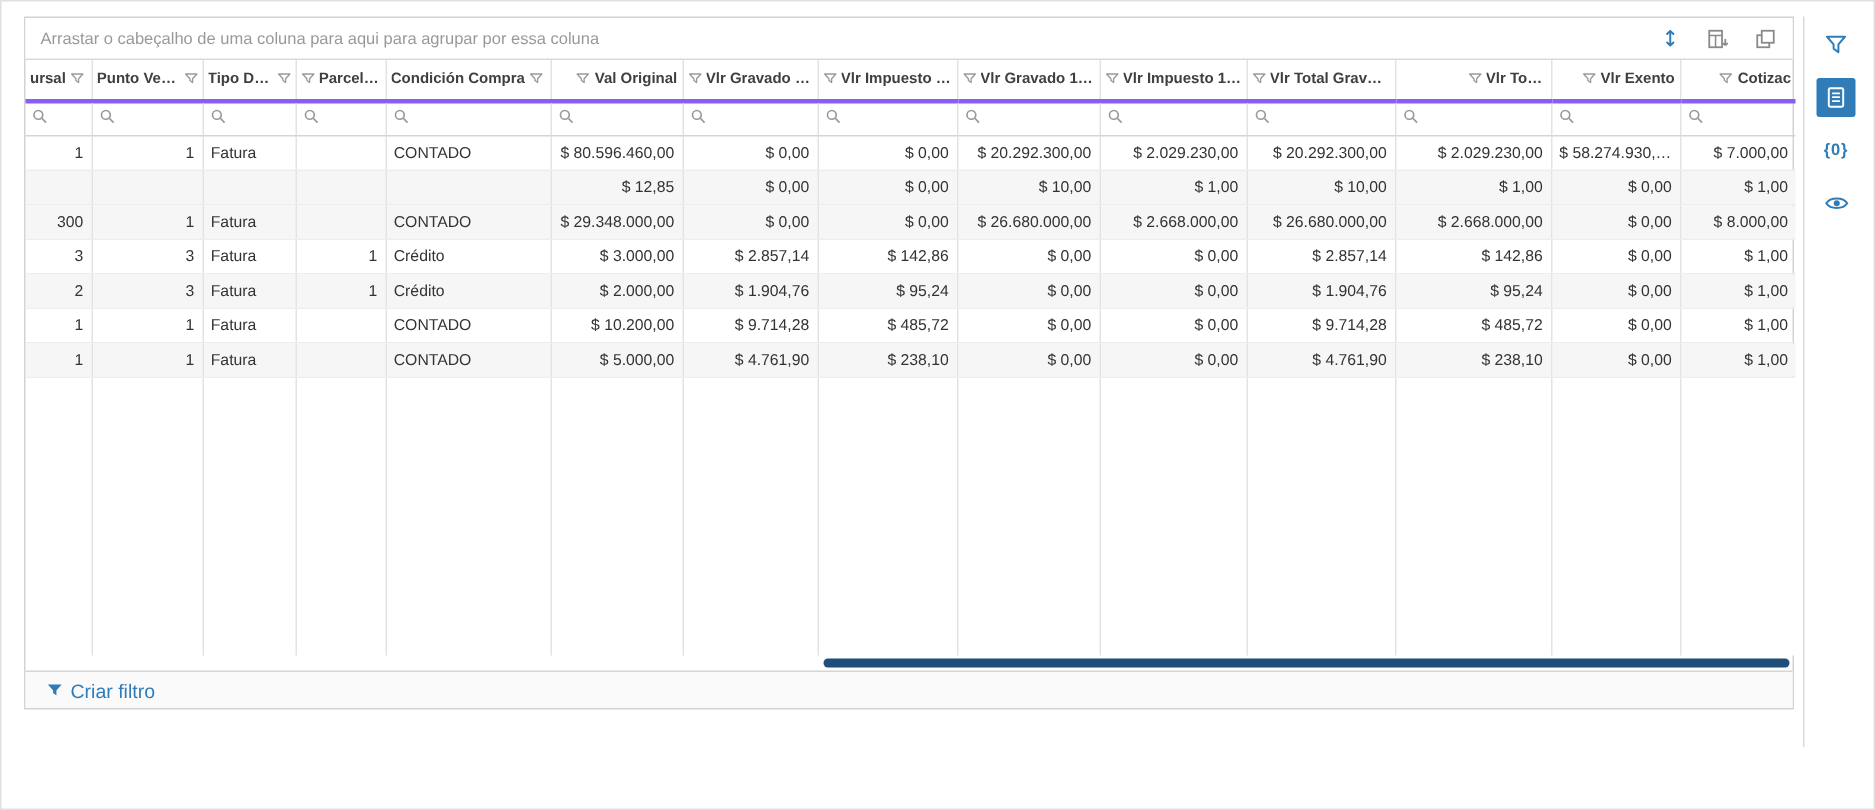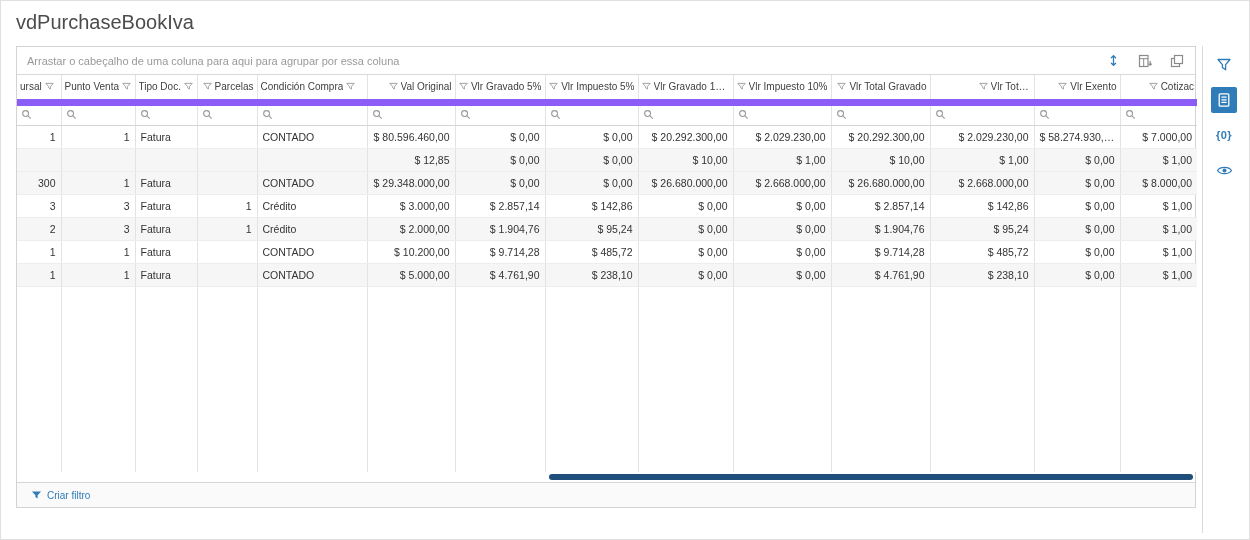--- a/index.html
+++ b/index.html
@@ -15,56 +15,55 @@
                  border-bottom:1px solid #d9d9d9; padding:0 8px 0 10px; background:#fff;gap:28px; }
   .group-text { font-size:11px; color:#999; }
   .gp-toolbar { display:flex; gap:12px; align-items:center; }
   .gp-btn { width:20px; height:20px; display:flex; align-items:center; justify-content:center; cursor:pointer; color:var(--accent,#2f7cb8); }
   .gp-btn.gray { color:#8a8a8a; }
 
   table { border-collapse:collapse; table-layout:fixed; width:1178px; }
   th, td { overflow:hidden; white-space:nowrap; text-overflow:ellipsis; border-right:1px solid #e3e3e3; }
   th:last-child, td:last-child { border-right:none; }
 
-  th.hdr { height:27px; font-size:10px; font-weight:400; color:#3f3f3f;
-           border-bottom:7px solid #8b5cf6; padding:0 3px; cursor:pointer; }
+  th.hdr { height:27px; font-size:10px; font-weight:700; color:#3f3f3f;
+           border-bottom:3px solid #8b5cf6; padding:0 3px; cursor:pointer; }
   th.hdr .inner { display:flex; align-items:center; gap:3px; }
   th.hdr.pack-right .inner { justify-content:flex-end; }
   .funnel { display:flex; align-items:center; flex:0 0 auto; cursor:pointer; }
   .cap { overflow:hidden; text-overflow:ellipsis; }
 
   td.flt { height:23px; border-bottom:1px solid #d5d5d5; padding:0 4px; vertical-align:middle; cursor:text; }
   .mag { display:inline-flex; align-items:center; }
 
   tbody td { height:23px; font-size:10.5px; color:#333; padding:0 5px;
              border-bottom:1px solid #ededed; vertical-align:middle; }
   tbody tr.alt td { background:#f6f6f6; }
   tbody tr.filler td { height:186px; border-bottom:none; background:#fff; }
   .al { text-align:left;margin-top:12px; } .ar { text-align:right; }
 
   .scroll-area { position:relative; height:10px; width:100%; }
   .scroll-thumb { position:absolute; top:2px; height:6px; border-radius:3px; background:var(--thumb,#1e4e79); cursor:pointer; }
 
   .grid-footer { height:25px; border-top:1px solid #d5d5d5; background:#fafafa;
                  display:flex; align-items:center; padding-left:14px; }
   .create-filter { display:flex; align-items:center; gap:5px; color:var(--accent,#2f7cb8);
-                   font-size:10px; cursor:pointer; }
+                   font-size:13px; cursor:pointer; }
 
   
   .side-panel { width:48px; margin-left:6px; border-left:1px solid #d9d9d9; height:487px; padding:6px 0 0 8px; }
   .side-btn { width:26px; height:26px; display:flex; align-items:center; justify-content:center;
               margin-bottom:9px; cursor:pointer; color:var(--accent,#2f7cb8); }
   .side-btn.selected { background:var(--accent,#2f7cb8); border-radius:2px; color:#fff; }
   .braces-label { font-size:11px; font-weight:bold; letter-spacing:0.5px; }
 </style>
 </head>
 <body>
 
 <div class="page">
-  <div class="title">vdPurchaseBookIva</div>
 
   <div class="layout">
 
     <div class="grid">
       <div class="group-panel">
         <span class="group-text">Arrastar o cabeçalho de uma coluna para aqui para agrupar por essa coluna</span>
         <div class="gp-toolbar">
           <div class="gp-btn">
             <svg width="13" height="13" viewBox="0 0 13 13">
                 <path d="M6.5 1.6v9.8M6.5 1.6 4.4 3.7M6.5 1.6l2.1 2.1M6.5 11.4 4.4 9.3M6.5 11.4l2.1-2.1" fill="none" stroke="currentColor" stroke-width="1.3" stroke-linecap="round"></path>

